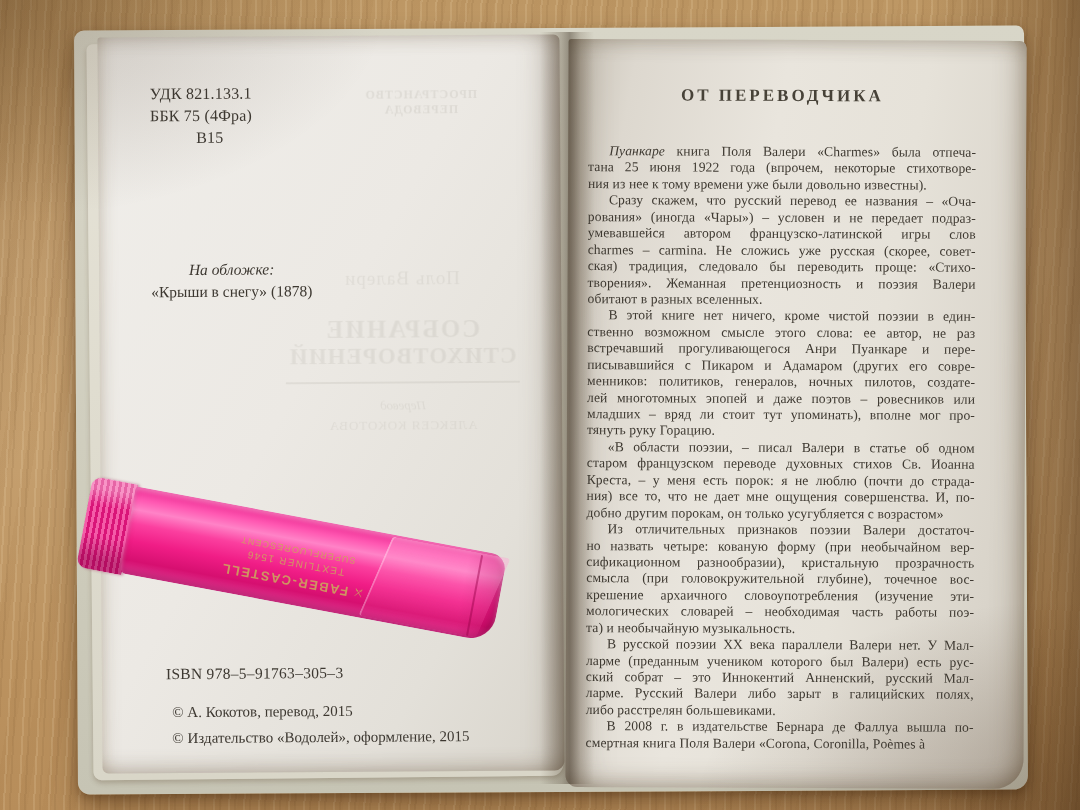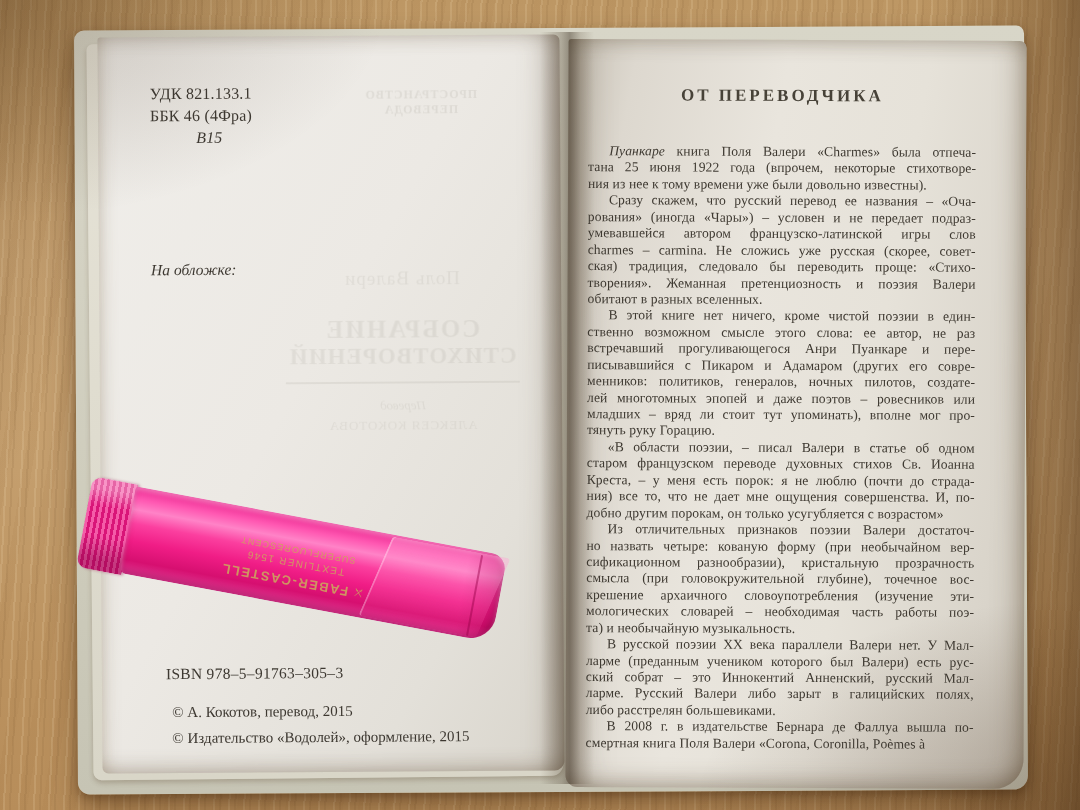--- a/index.html
+++ b/index.html
@@ -51,21 +51,21 @@
       inset 0 16px 20px -14px rgba(95,78,52,0.25);}
   .gutter{position:absolute;left:540px;top:32px;width:54px;height:752px;z-index:3;
     background:linear-gradient(90deg, rgba(0,0,0,0) 0%, rgba(78,64,46,0.30) 40%,
       rgba(62,50,35,0.46) 55%, rgba(90,76,56,0.20) 75%, rgba(0,0,0,0) 100%);
     pointer-events:none;}
 
   
   .lp-content{position:absolute;left:100px;top:36px;width:462px;height:736px;
     transform:rotate(-0.4deg);z-index:4;color:#3d3831;}
   .udc-block{position:absolute;left:52px;top:46px;font-size:16px;line-height:22px;letter-spacing:0.2px;}
-  .udc-code{padding-left:46px;font-style:italic;}
+  .udc-code{padding-left:46px;}
   .cover-note{position:absolute;left:52px;top:222px;font-size:15.5px;line-height:21.5px;text-align:center;}
   .cover-note .it{font-style:italic;}
   .isbn-line{position:absolute;left:64px;top:628px;font-size:15.5px;letter-spacing:0.3px;}
   .copyright-block{position:absolute;left:70px;top:662px;font-size:15px;line-height:26px;}
 
   
   .ghost{position:absolute;transform:scaleX(-1);color:#7e7a6d;filter:blur(0.6px);
     text-align:center;pointer-events:none;}
   .ghost-series{left:238px;top:52px;width:170px;opacity:0.13;
     font-size:12px;line-height:15px;letter-spacing:1px;font-weight:bold;}
@@ -131,28 +131,29 @@
   <div class="cover"></div>
   <div class="stack-left"></div>
 
   <div class="page page-left"></div>
   <div class="page page-right"></div>
   <div class="gutter"></div>
 
   <div class="lp-content">
     <div class="udc-block">
       <div>УДК 821.133.1</div>
-      <div>ББК  46 (4Фра)</div>
+      <div>ББК  75 (4Фра)</div>
       <div class="udc-code">В15</div>
     </div>
 
     <div class="ghost ghost-series">ПРОСТРАНСТВО ПЕРЕВОДА</div>
 
     <div class="cover-note">
       <div class="it">На обложке:</div>
+      <div>«Крыши в снегу» (1878)</div>
     </div>
 
     <div class="ghost ghost-title">
       <div class="ghost-author">Поль Валери</div>
       <div class="ghost-t1">СОБРАНИЕ</div>
       <div class="ghost-t2">СТИХОТВОРЕНИЙ</div>
       <div class="ghost-rule"></div>
       <div class="ghost-trans-label">Перевод</div>
       <div class="ghost-trans-name">АЛЕКСЕЯ КОКОТОВА</div>
     </div>

